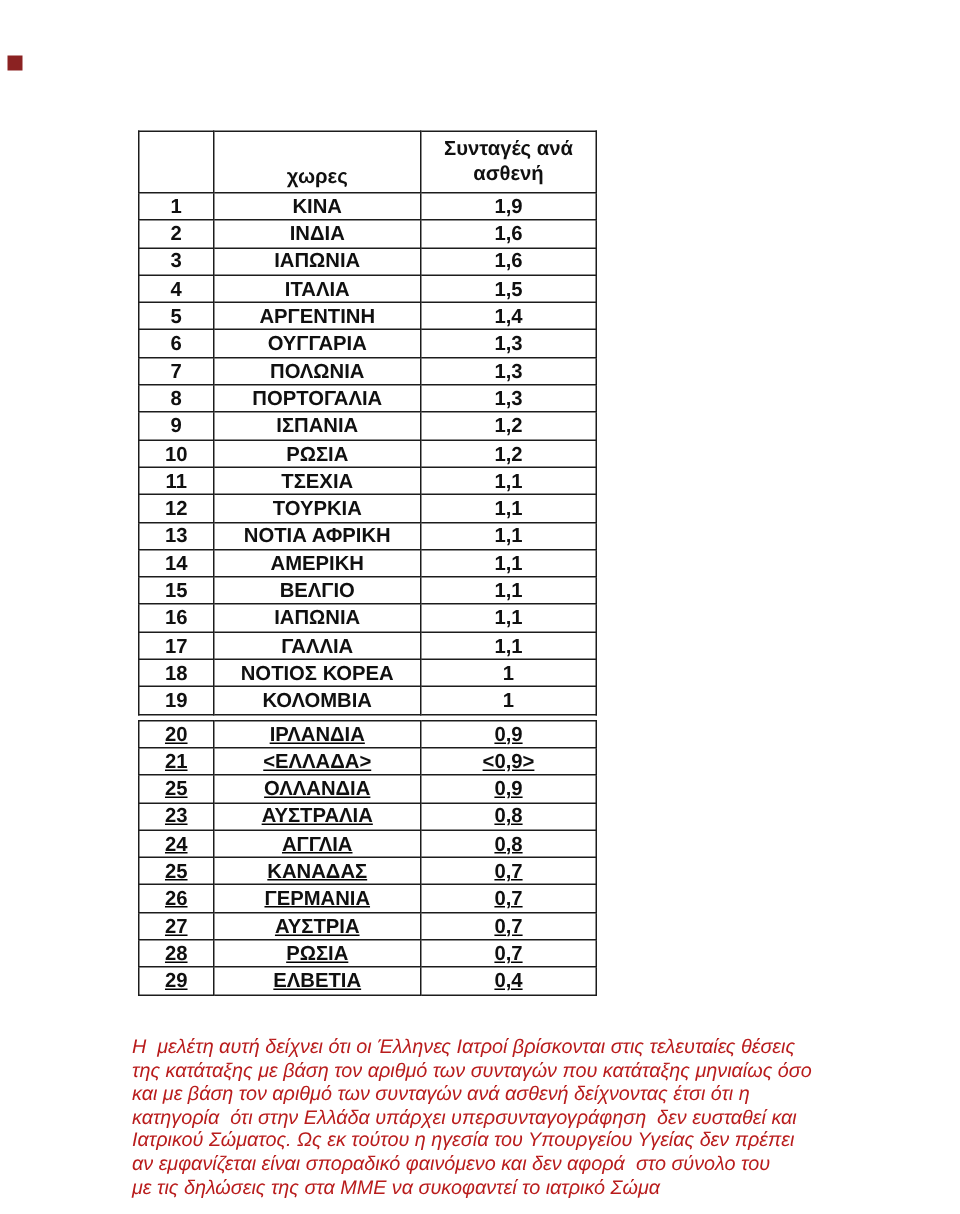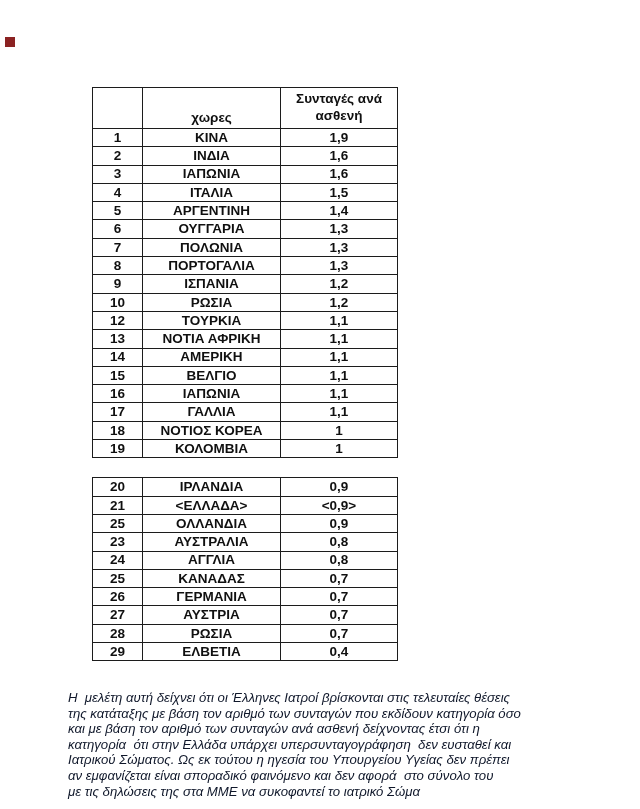--- a/index.html
+++ b/index.html
@@ -28,21 +28,22 @@
     top: 87px;
     width: 306px;
   }
   table.tbl {
     border-collapse: collapse;
     table-layout: fixed;
     width: 305px;
     font-family: "Liberation Sans", sans-serif;
   }
   table.tbl2 {
-    margin-top: 19px;
+    margin-top: 3px;
+    text-decoration: underline;
   }
   .tbl th, .tbl td {
     border: 1.5px solid #1c1c1c;
     padding: 0 2px;
     text-align: center;
     font-weight: bold;
     color: #101010;
     font-size: 13.5px;
     box-sizing: border-box;
     overflow: hidden;
@@ -60,28 +61,28 @@
   }
   .tbl td {
     height: 18.3px;
     line-height: 1;
   }
   .c-rank    { width: 50px; }
   .c-country { width: 138px; }
   .c-value   { width: 117px; }
   .footer {
     position: absolute;
-    left: 68px;
+    left: 88px;
     top: 690px;
     width: 500px;
     font-family: "Liberation Sans", sans-serif;
     font-style: italic;
     font-size: 13.2px;
     line-height: 15.6px;
-    color: #0f172a;
+    color: #b91c1c;
   }
   .footer .line {
     white-space: pre;
   }
 </style>
 </head>
 <body>
 
 <div class="page">
 
@@ -141,20 +142,25 @@
             <td class="c-rank">9</td>
             <td class="c-country">ΙΣΠΑΝΙΑ</td>
             <td class="c-value">1,2</td>
           </tr>
           <tr>
             <td class="c-rank">10</td>
             <td class="c-country">ΡΩΣΙΑ</td>
             <td class="c-value">1,2</td>
           </tr>
           <tr>
+            <td class="c-rank">11</td>
+            <td class="c-country">ΤΣΕΧΙΑ</td>
+            <td class="c-value">1,1</td>
+          </tr>
+          <tr>
             <td class="c-rank">12</td>
             <td class="c-country">ΤΟΥΡΚΙΑ</td>
             <td class="c-value">1,1</td>
           </tr>
           <tr>
             <td class="c-rank">13</td>
             <td class="c-country">ΝΟΤΙΑ ΑΦΡΙΚΗ</td>
             <td class="c-value">1,1</td>
           </tr>
           <tr>
@@ -241,21 +247,21 @@
             <td class="c-rank">29</td>
             <td class="c-country">ΕΛΒΕΤΙΑ</td>
             <td class="c-value">0,4</td>
           </tr>
         </tbody>
     </table>
   </div>
 
   <div class="footer" id="footer">
       <div class="line">Η  μελέτη αυτή δείχνει ότι οι Έλληνες Ιατροί βρίσκονται στις τελευταίες θέσεις</div>
-      <div class="line">της κατάταξης με βάση τον αριθμό των συνταγών που εκδίδουν κατηγορία όσο</div>
+      <div class="line">της κατάταξης με βάση τον αριθμό των συνταγών που κατάταξης μηνιαίως όσο</div>
       <div class="line">και με βάση τον αριθμό των συνταγών ανά ασθενή δείχνοντας έτσι ότι η</div>
       <div class="line">κατηγορία  ότι στην Ελλάδα υπάρχει υπερσυνταγογράφηση  δεν ευσταθεί και</div>
       <div class="line">Ιατρικού Σώματος. Ως εκ τούτου η ηγεσία του Υπουργείου Υγείας δεν πρέπει</div>
       <div class="line">αν εμφανίζεται είναι σποραδικό φαινόμενο και δεν αφορά  στο σύνολο του</div>
       <div class="line">με τις δηλώσεις της στα ΜΜΕ να συκοφαντεί το ιατρικό Σώμα</div>
     </div>
 
 </div>
 
 </body></html>

